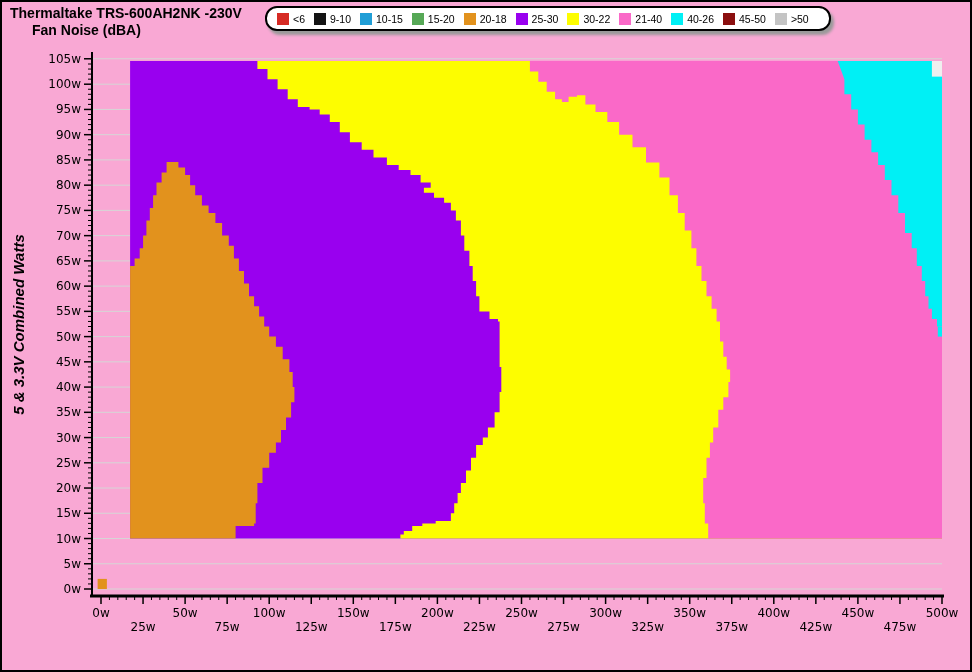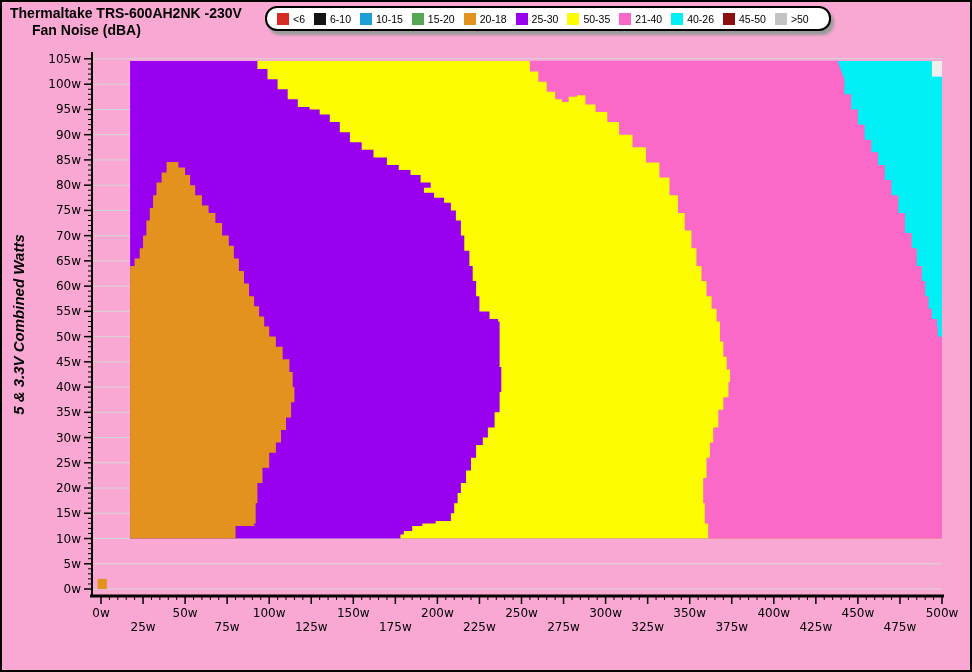--- a/index.html
+++ b/index.html
@@ -35,41 +35,41 @@
     <div id="title-line2">Fan Noise (dBA)</div>
   </div>
 
   <div id="legend">
       <div class="legend-item">
         <span class="legend-swatch" style="background: rgb(214, 43, 36);"></span>
         <span class="legend-label">&lt;6</span>
       </div>
       <div class="legend-item">
         <span class="legend-swatch" style="background: rgb(20, 20, 20);"></span>
-        <span class="legend-label">6-10</span>
+        <span class="legend-label">9-10</span>
       </div>
       <div class="legend-item">
         <span class="legend-swatch" style="background: rgb(32, 158, 214);"></span>
         <span class="legend-label">10-15</span>
       </div>
       <div class="legend-item">
         <span class="legend-swatch" style="background: rgb(86, 168, 86);"></span>
         <span class="legend-label">15-20</span>
       </div>
       <div class="legend-item">
         <span class="legend-swatch" style="background: rgb(226, 146, 29);"></span>
         <span class="legend-label">20-18</span>
       </div>
       <div class="legend-item">
         <span class="legend-swatch" style="background: rgb(153, 0, 239);"></span>
         <span class="legend-label">25-30</span>
       </div>
       <div class="legend-item">
         <span class="legend-swatch" style="background: rgb(253, 253, 0);"></span>
-        <span class="legend-label">50-35</span>
+        <span class="legend-label">30-22</span>
       </div>
       <div class="legend-item">
         <span class="legend-swatch" style="background: rgb(250, 105, 200);"></span>
         <span class="legend-label">21-40</span>
       </div>
       <div class="legend-item">
         <span class="legend-swatch" style="background: rgb(0, 240, 245);"></span>
         <span class="legend-label">40-26</span>
       </div>
       <div class="legend-item">

